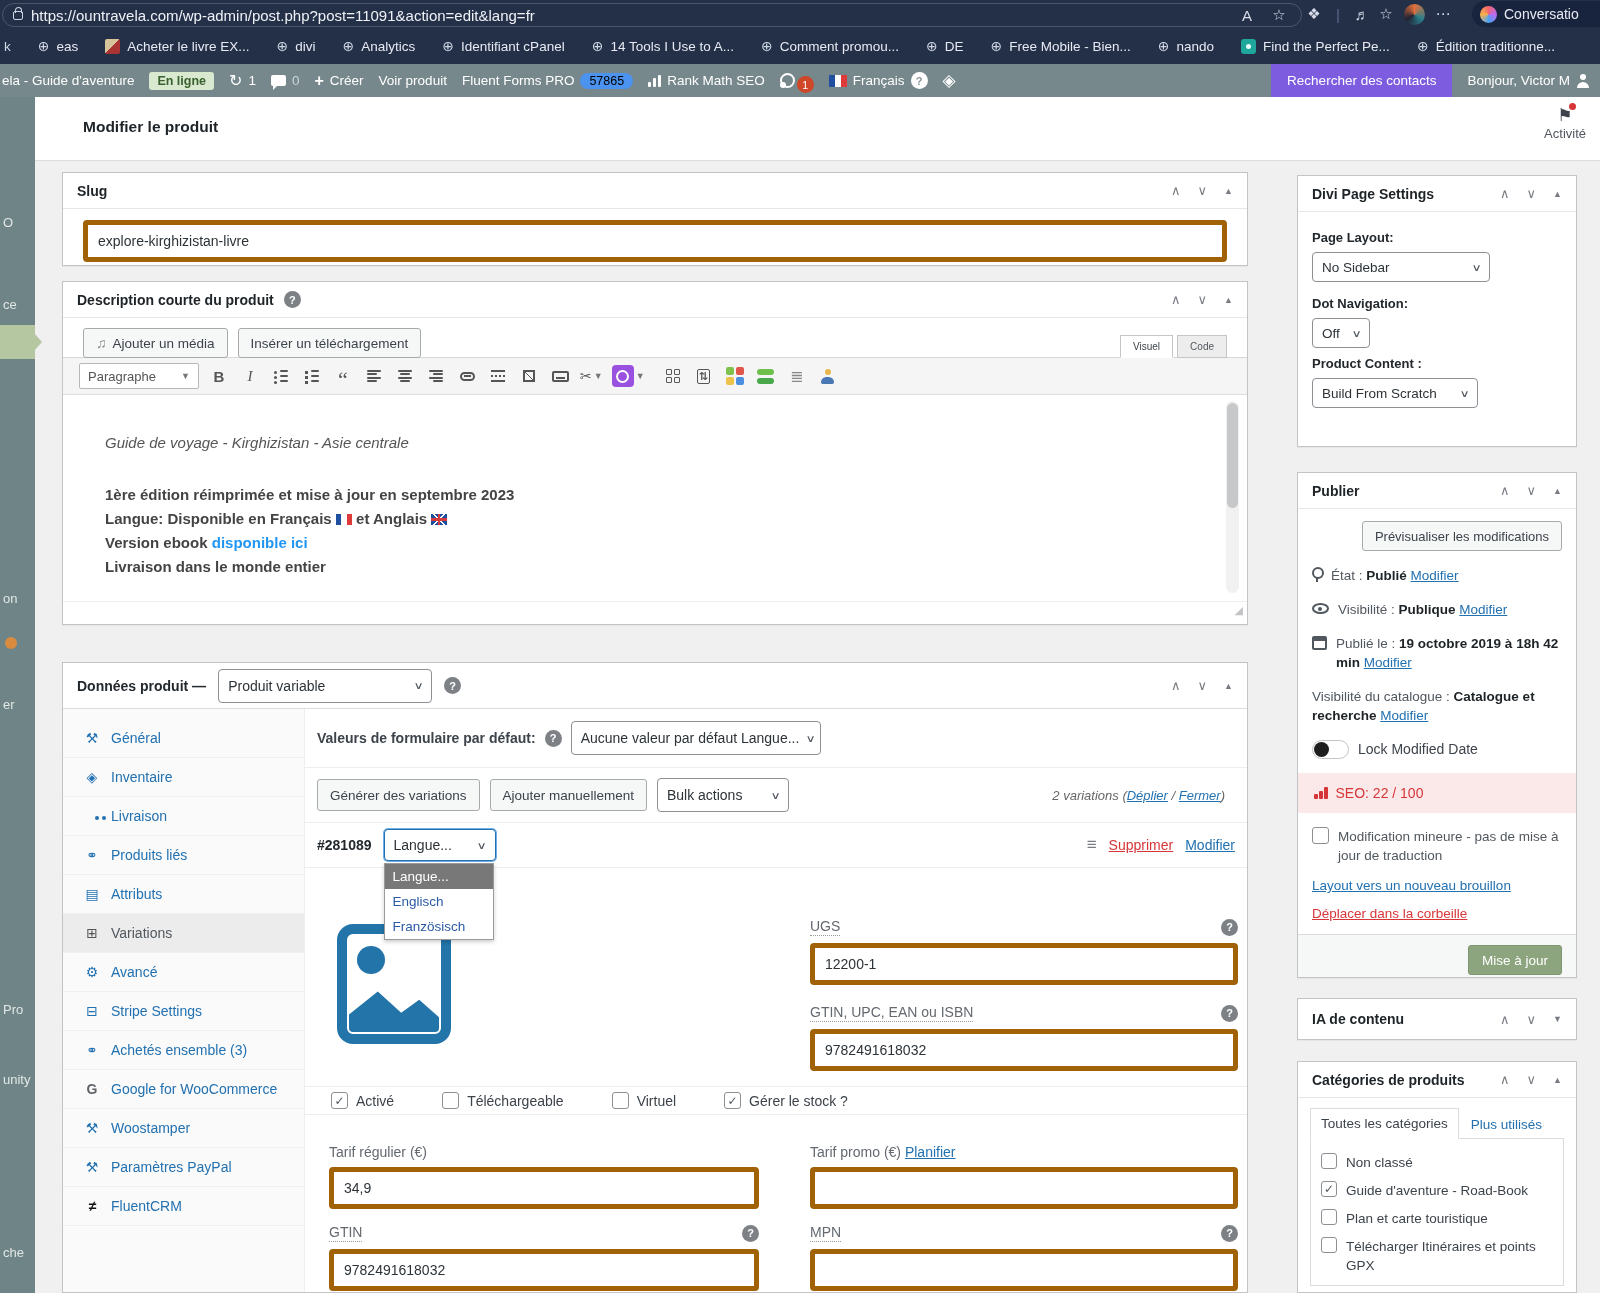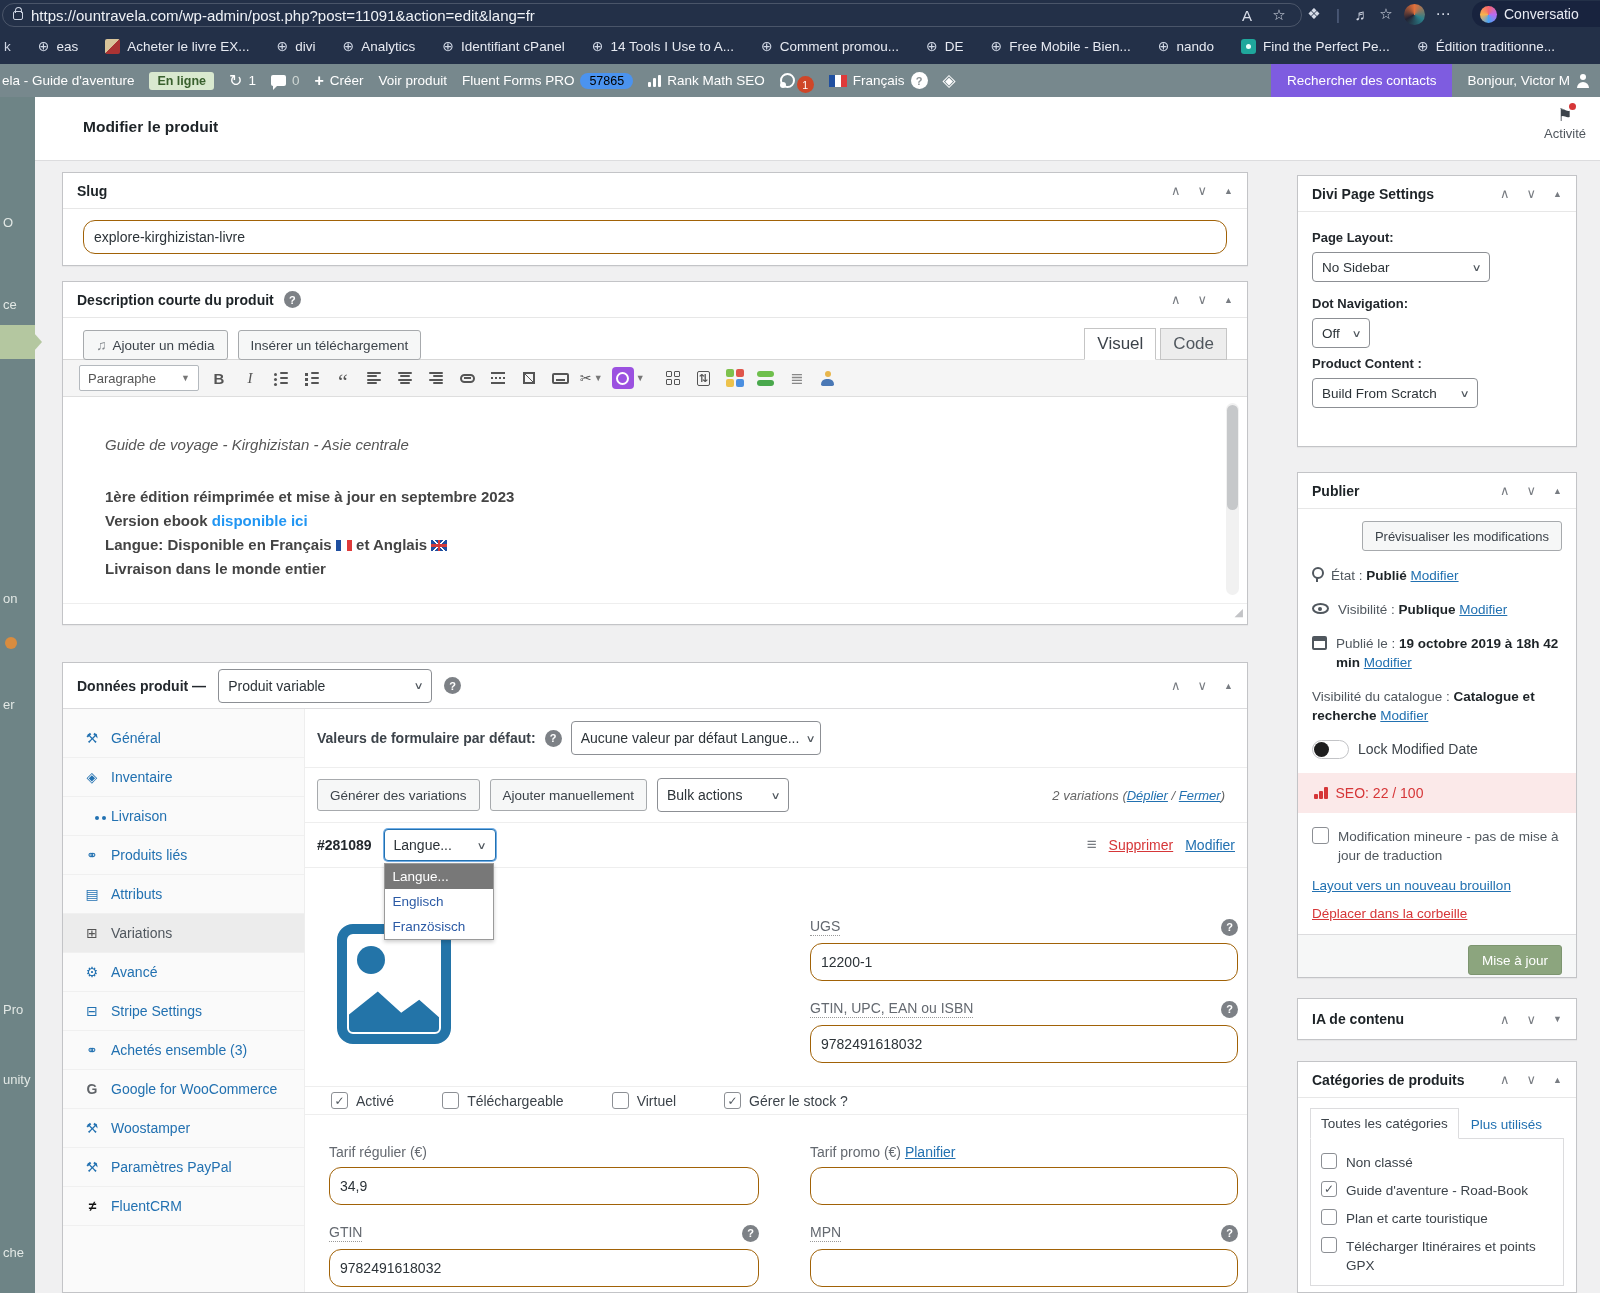--- a/index.html
+++ b/index.html
@@ -69,32 +69,32 @@
   
   .pbox{position:absolute;background:#fff;border:1px solid #c3c4c7;box-shadow:0 1px 1px rgba(0,0,0,.04)}
   .phead{display:flex;align-items:center;gap:10px;padding:0 14px;height:36px;border-bottom:1px solid #e7e7e7}
   .phead h2{font-size:14px;font-weight:600;color:#1d2327}
   .handle{margin-left:auto;display:flex;gap:17px;align-items:center;color:#787c82}
   .handle .ch{font-size:13px;cursor:pointer}
   .handle .tr{font-size:9px;cursor:pointer}
   .tip{width:17px;height:17px;border-radius:50%;background:#7d8186;color:#fff;font-weight:bold;font-size:11px;display:inline-flex;align-items:center;justify-content:center;flex-shrink:0;cursor:pointer}
   .wsel{display:inline-flex;align-items:center;justify-content:space-between;background:#fff;border:1px solid #8c8f94;border-radius:4px;padding:0 9px;color:#2c3338;font-size:14px;white-space:nowrap;overflow:hidden;cursor:pointer}
   .wsel .arr{color:#50575e;font-size:10px;margin-left:8px;transform:scaleX(1.4)}
-  .winput{background:#fff;border:1px solid #a16207;border-radius:12px;padding:16px 10px;font-size:14px;color:#2c3338;display:flex;align-items:center}
+  .winput{background:#fff;border:5px solid #a16207;border-radius:4px;padding:16px 10px;font-size:14px;color:#2c3338;display:flex;align-items:center}
   .wbtn{display:inline-flex;align-items:center;gap:6px;background:#f6f7f7;border:1px solid #a7aaad;border-radius:3px;color:#3c434a;font-size:13.5px;padding:0 12px;height:32px;cursor:pointer;white-space:nowrap}
   .blue{color:#2271b1}
   .red{color:#d63638}
   .cbox{width:17px;height:17px;border:1px solid #8c8f94;border-radius:3px;background:#fff;flex-shrink:0;display:inline-flex;align-items:center;justify-content:center;font-size:12px;color:#50575e;cursor:pointer}
   .cbox.on::after{content:"✓"}
 
   
   .media-row{display:flex;align-items:flex-end;gap:10px;padding:10px 20px 0}
   .mbtn{height:30px}
   .etabs{margin-left:auto;display:flex}
-  .etab{padding:5px 12px;font-size:17px;border:1px solid #c5c5c5;cursor:pointer}
+  .etab{padding:5px 12px;font-size:10px;border:1px solid #c5c5c5;cursor:pointer}
   .etab.on{background:#fff;border-bottom-color:#fff;position:relative;z-index:2}
   .etab.off{background:#ededed;color:#50575e;margin-left:4px}
   .mce-toolbar{margin-top:-1px;height:38px;background:#f5f5f5;border-top:1px solid #d7d7d7;border-bottom:1px solid #dedede;display:flex;align-items:center;gap:9px;padding:0 16px}
   .psel{height:26px;background:#fff;border:1px solid #b4b9be;border-radius:2px;display:flex;align-items:center;justify-content:space-between;width:120px;padding:0 8px;font-size:13px;color:#555;cursor:pointer}
   .tbtn{min-width:22px;height:24px;display:inline-flex;align-items:center;justify-content:center;color:#555;cursor:pointer;flex-shrink:0}
   .tb-b{font-weight:bold;font-size:15px}
   .tb-i{font-style:italic;font-family:"Liberation Serif",serif;font-size:15px}
   .tb-q{font-family:"Liberation Serif",serif;font-size:22px;line-height:10px;padding-top:8px}
   .bars-ico{width:14px;height:12px;display:flex;flex-direction:column;justify-content:space-between}
   .bars-ico b{height:2px;background:#555;border-radius:1px}
@@ -491,22 +491,22 @@
       </span>
     <span class="tbtn tb-doc">≣</span>
     <span class="tbtn">
         <span class="tb-user"></span>
       </span>
   </div>
   <div class="mce-edit">
     <div class="edoc">
       <div class="it l1">Guide de voyage - Kirghizistan - Asie centrale</div>
       <b>1ère édition réimprimée et mise à jour en septembre 2023</b>
+      <b><span>Langue: Disponible en Français</span> <span class="flag-fr" style="width:16px;height:11px;vertical-align:-1px"></span> <span>et Anglais</span> <span class="flag-uk" style="width:16px;height:11px;vertical-align:-1px"></span></b>
       <b><span>Version ebook</span> <a class="elink">disponible ici</a></b>
-      <b><span>Langue: Disponible en Français</span> <span class="flag-fr" style="width:16px;height:11px;vertical-align:-1px"></span> <span>et Anglais</span> <span class="flag-uk" style="width:16px;height:11px;vertical-align:-1px"></span></b>
       <b>Livraison dans le monde entier</b>
     </div>
     <div class="escroll">
         <div class="ethumb"></div>
       </div>
   </div>
   <div class="estatus">
       <span>◢</span>
     </div>
 </div>

